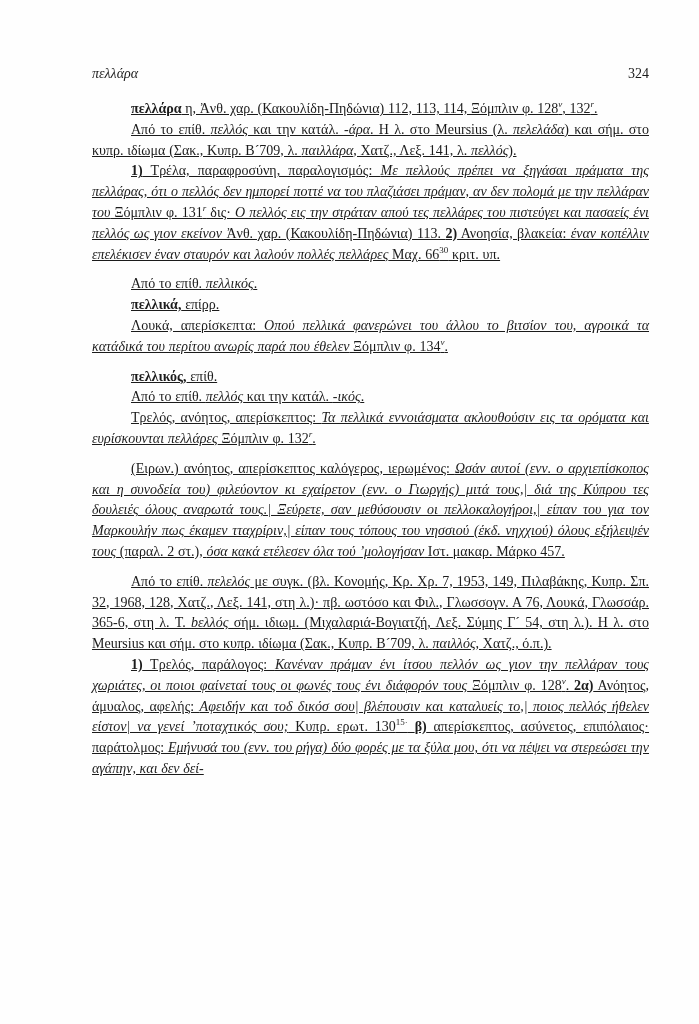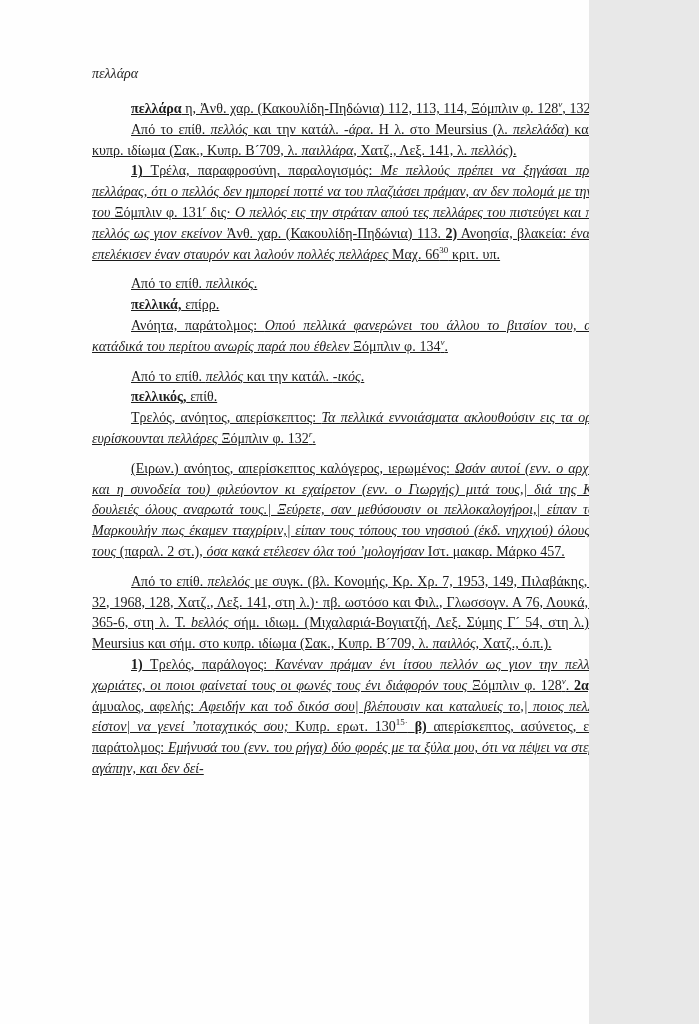--- a/index.html
+++ b/index.html
@@ -2,21 +2,21 @@
 <html><head>
 <meta charset="utf-8">
 <style>
   html, body {
     margin: 0;
     padding: 0;
     background: #e8e8e8;
   }
   .page {
     position: relative;
-    width: 589px;
+    width: 699px;
     height: 1024px;
     background: #fefefe;
     color: #1b1b1b;
     font-family: "Liberation Serif", "DejaVu Serif", serif;
     font-size: 14px;
     overflow: hidden;
     box-sizing: border-box;
     padding: 64px 40px 0 92px;
   }
   .running-head {
@@ -62,25 +62,25 @@
   </div>
   <div class="page-body">
       <div class="entry">
         <p class="para"><span class="run-b">πελλάρα</span><span class="run-n"> η, Ἀνθ. χαρ. (Κακουλίδη-Πηδώνια) 112, 113, 114, Ξόμπλιν φ. 128</span><span class="run-isup">v</span><span class="run-n">, 132</span><span class="run-isup">r</span><span class="run-n">.</span></p>
         <p class="para"><span class="run-n">Από το επίθ. </span><span class="run-i">πελλός</span><span class="run-n"> και την κατάλ. </span><span class="run-i">-άρα</span><span class="run-n">. Η λ. στο Meursius (λ. </span><span class="run-i">πελελάδα</span><span class="run-n">) και σήμ. στο κυπρ. ιδίωμα (Σακ., Κυπρ. Β´709, λ. </span><span class="run-i">παιλλάρα</span><span class="run-n">, Χατζ., Λεξ. 141, λ. </span><span class="run-i">πελλός</span><span class="run-n">).</span></p>
         <p class="para"><span class="run-b">1)</span><span class="run-n"> Τρέλα, παραφροσύνη, παραλογισμός: </span><span class="run-i">Με πελλούς πρέπει να ξηγάσαι πράματα της πελλάρας, ότι ο πελλός δεν ημπορεί ποττέ να του πλαζιάσει πράμαν, αν δεν πολομά με την πελλάραν του</span><span class="run-n"> Ξόμπλιν φ. 131</span><span class="run-isup">r</span><span class="run-n"> δις· </span><span class="run-i">Ο πελλός εις την στράταν απού τες πελλάρες του πιστεύγει και πασαείς ένι πελλός ως γιον εκείνον</span><span class="run-n"> Ἀνθ. χαρ. (Κακουλίδη-Πηδώνια) 113. </span><span class="run-b">2)</span><span class="run-n"> Ανοησία, βλακεία: </span><span class="run-i">έναν κοπέλλιν επελέκισεν έναν σταυρόν και λαλούν πολλές πελλάρες</span><span class="run-n"> Μαχ. 66</span><span class="run-sup">30</span><span class="run-n"> κριτ. υπ.</span></p>
       </div>
       <div class="entry">
         <p class="para"><span class="run-n">Από το επίθ. </span><span class="run-i">πελλικός</span><span class="run-n">.</span></p>
         <p class="para"><span class="run-b">πελλικά,</span><span class="run-n"> επίρρ.</span></p>
-        <p class="para"><span class="run-n">Ανόητα, παράτολμος: </span><span class="run-i">Οπού πελλικά φανερώνει του άλλου το βιτσίον του, αγροικά τα κατάδικά του περίτου ανωρίς παρά που έθελεν</span><span class="run-n"> Ξόμπλιν φ. 134</span><span class="run-isup">v</span><span class="run-n">.</span></p>
+        <p class="para"><span class="run-n">Λουκά, απερίσκεπτα: </span><span class="run-i">Οπού πελλικά φανερώνει του άλλου το βιτσίον του, αγροικά τα κατάδικά του περίτου ανωρίς παρά που έθελεν</span><span class="run-n"> Ξόμπλιν φ. 134</span><span class="run-isup">v</span><span class="run-n">.</span></p>
       </div>
       <div class="entry">
+        <p class="para"><span class="run-b">πελλικός,</span><span class="run-n"> επίθ.</span></p>
         <p class="para"><span class="run-n">Από το επίθ. </span><span class="run-i">πελλός</span><span class="run-n"> και την κατάλ. </span><span class="run-i">-ικός</span><span class="run-n">.</span></p>
-        <p class="para"><span class="run-b">πελλικός,</span><span class="run-n"> επίθ.</span></p>
         <p class="para"><span class="run-n">Τρελός, ανόητος, απερίσκεπτος: </span><span class="run-i">Τα πελλικά εννοιάσματα ακλουθούσιν εις τα ορόματα και ευρίσκουνται πελλάρες</span><span class="run-n"> Ξόμπλιν φ. 132</span><span class="run-isup">r</span><span class="run-n">.</span></p>
       </div>
       <div class="entry">
         <p class="para"><span class="run-n">(Ειρων.) ανόητος, απερίσκεπτος καλόγερος, ιερωμένος: </span><span class="run-i">Ωσάν αυτοί (ενν. ο αρχιεπίσκοπος και η συνοδεία του) φιλεύοντον κι εχαίρετον (ενν. ο Γιωργής) μιτά τους,| διά της Κύπρου τες δουλειές όλους αναρωτά τους.| Ξεύρετε, σαν μεθύσουσιν οι πελλοκαλογήροι,| είπαν του για τον Μαρκουλήν πως έκαμεν τταχρίριν,| είπαν τους τόπους του νησσιού (έκδ. νηχχιού) όλους εξήλειψέν τους</span><span class="run-n"> (παραλ. 2 στ.), </span><span class="run-i">όσα κακά ετέλεσεν όλα τού ’μολογήσαν</span><span class="run-n"> Ιστ. μακαρ. Μάρκο 457.</span></p>
       </div>
       <div class="entry">
         <p class="para"><span class="run-n">Από το επίθ. </span><span class="run-i">πελελός</span><span class="run-n"> με συγκ. (βλ. Κονομής, Κρ. Χρ. 7, 1953, 149, Πιλαβάκης, Κυπρ. Σπ. 32, 1968, 128, Χατζ., Λεξ. 141, στη λ.)· πβ. ωστόσο και Φιλ., Γλωσσογν. Α 76, Λουκά, Γλωσσάρ. 365-6, στη λ. Τ. </span><span class="run-i">bελλός</span><span class="run-n"> σήμ. ιδιωμ. (Μιχαλαριά-Βογιατζή, Λεξ. Σύμης Γ´ 54, στη λ.). Η λ. στο Meursius και σήμ. στο κυπρ. ιδίωμα (Σακ., Κυπρ. Β´709, λ. </span><span class="run-i">παιλλός</span><span class="run-n">, Χατζ., ό.π.).</span></p>
         <p class="para"><span class="run-b">1)</span><span class="run-n"> Τρελός, παράλογος: </span><span class="run-i">Κανέναν πράμαν ένι ίτσου πελλόν ως γιον την πελλάραν τους χωριάτες, οι ποιοι φαίνεταί τους οι φωνές τους ένι διάφορόν τους</span><span class="run-n"> Ξόμπλιν φ. 128</span><span class="run-isup">v</span><span class="run-n">. </span><span class="run-b">2α)</span><span class="run-n"> Ανόητος, άμυαλος, αφελής: </span><span class="run-i">Αφειδήν και τοδ δικόσ σου| βλέπουσιν και καταλυείς το,| ποιος πελλός ήθελεν είστον| να γενεί ’ποταχτικός σου;</span><span class="run-n"> Κυπρ. ερωτ. 130</span><span class="run-sup">15·</span><span class="run-n"> </span><span class="run-b">β)</span><span class="run-n"> απερίσκεπτος, ασύνετος, επιπόλαιος· παράτολμος: </span><span class="run-i">Εμήνυσά του (ενν. του ρήγα) δύο φορές με τα ξύλα μου, ότι να πέψει να στερεώσει την αγάπην, και δεν δεί-</span></p>
       </div>
     </div>

